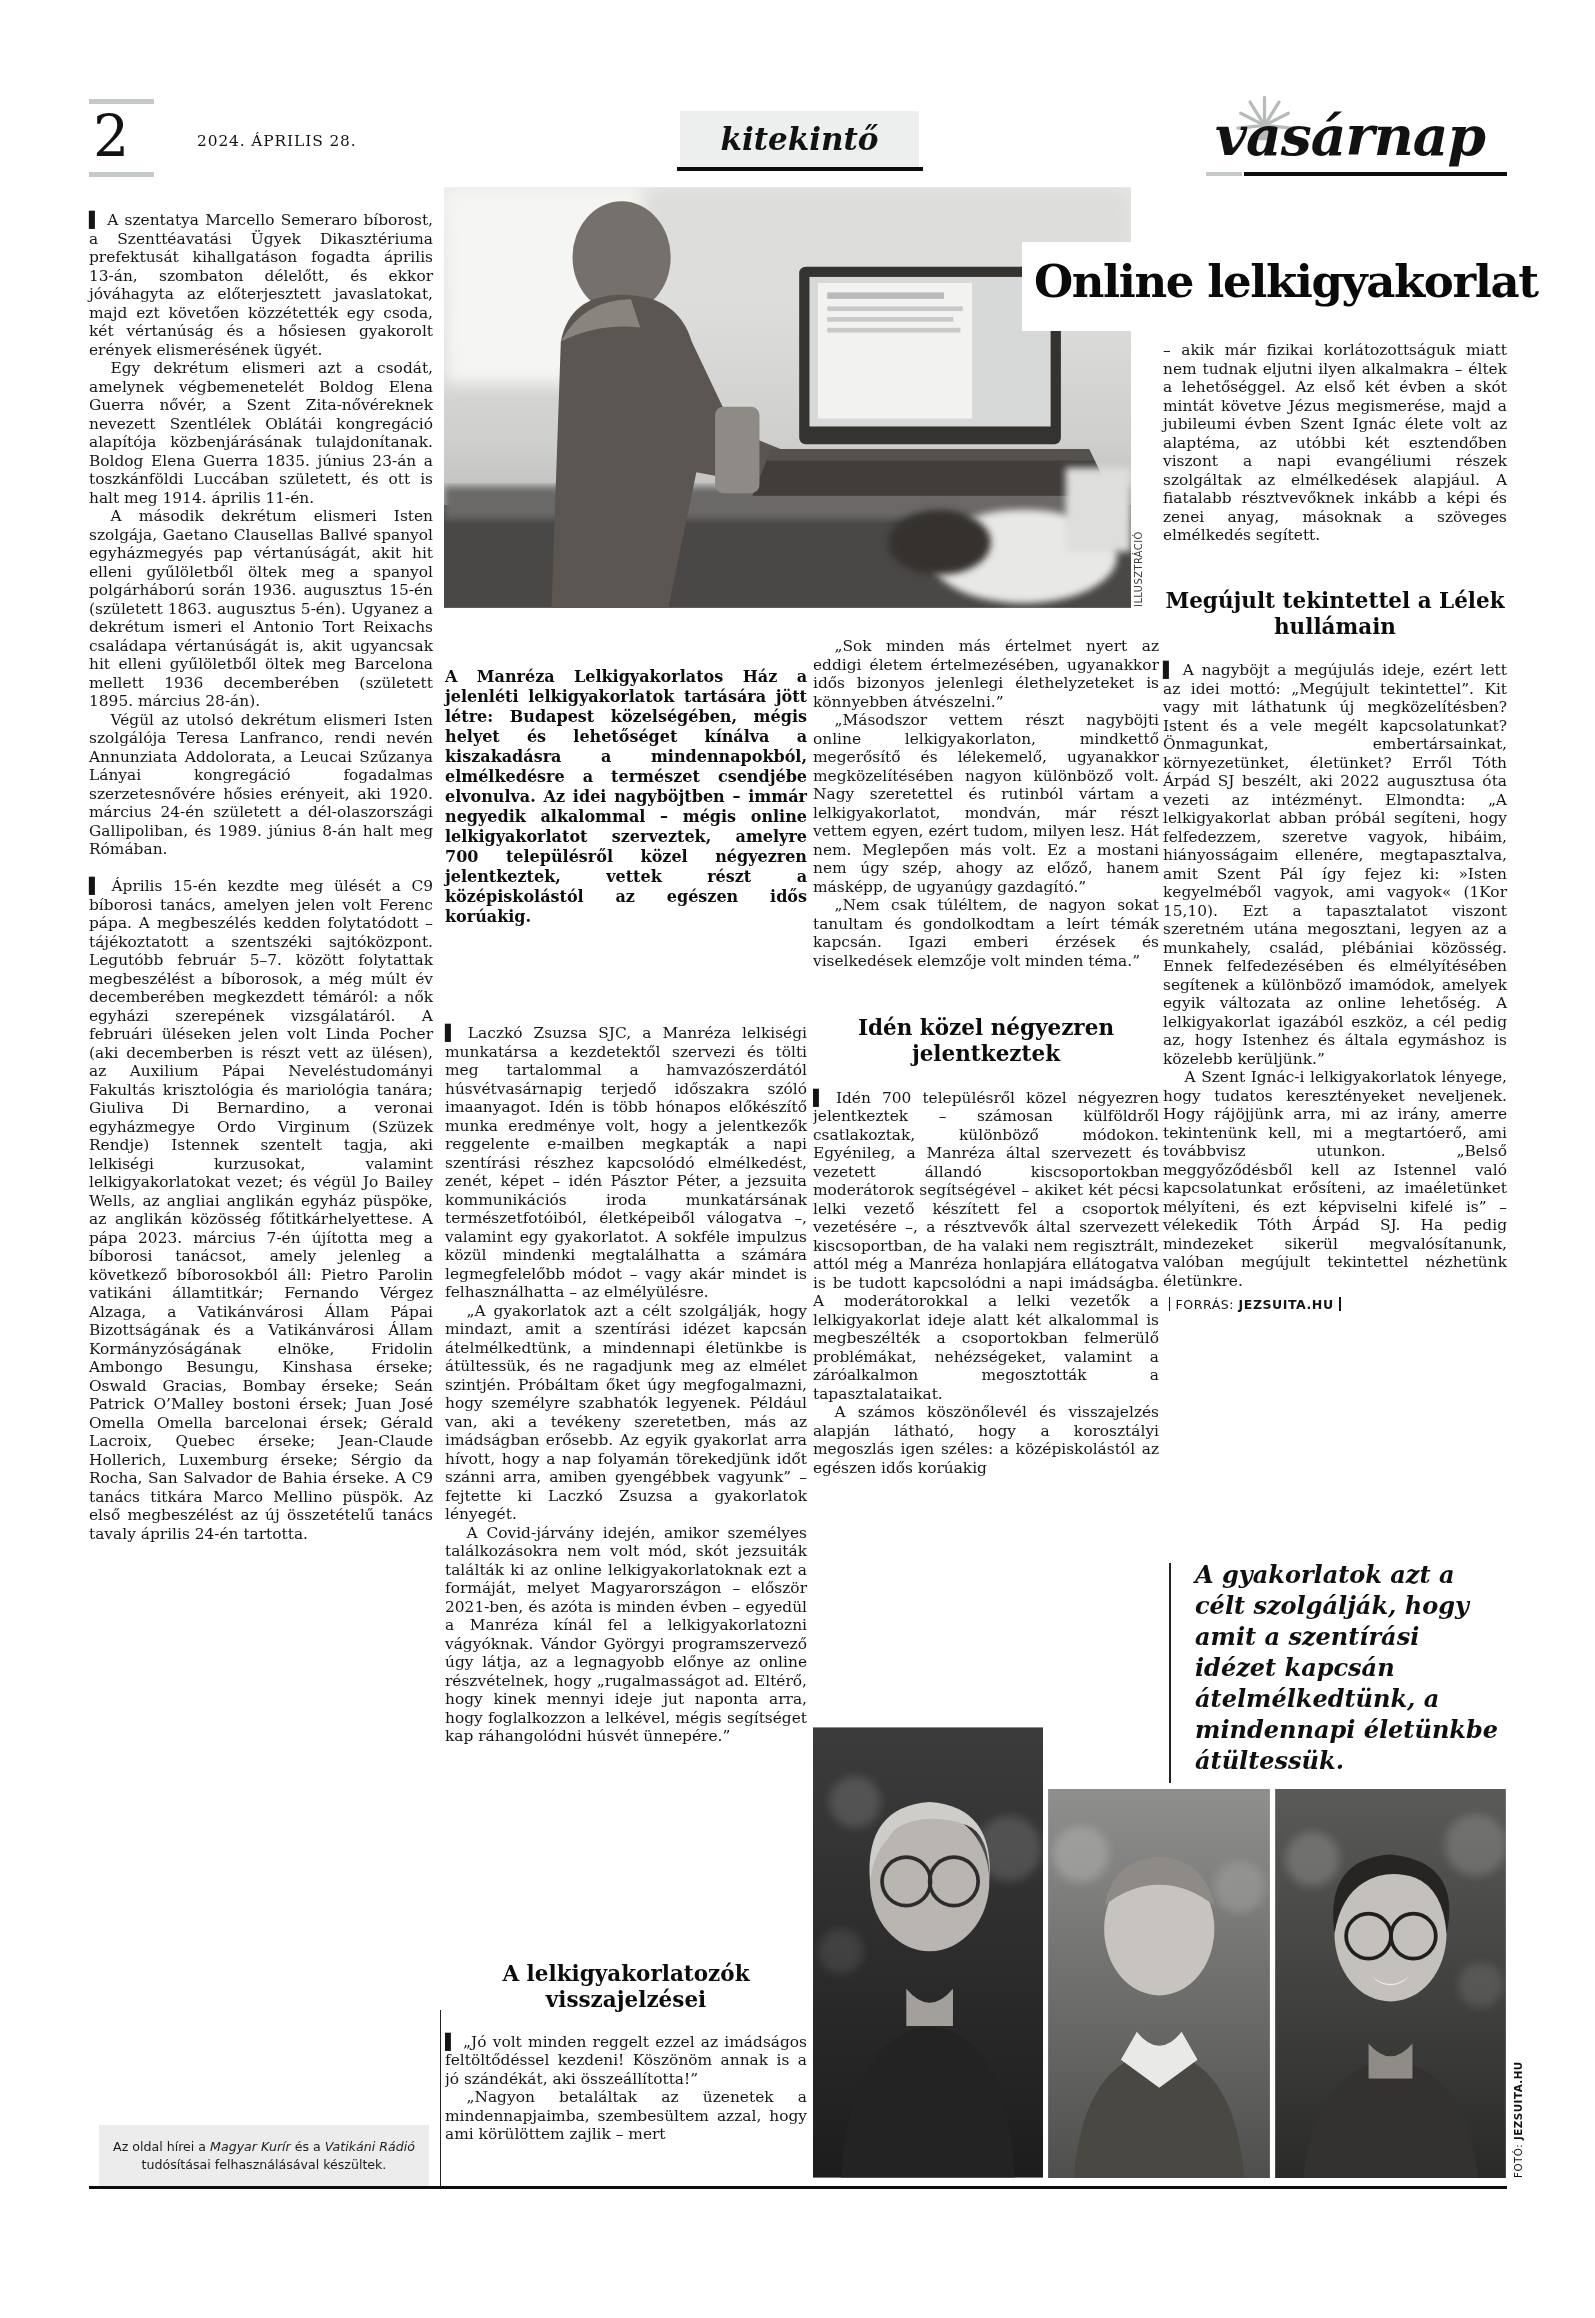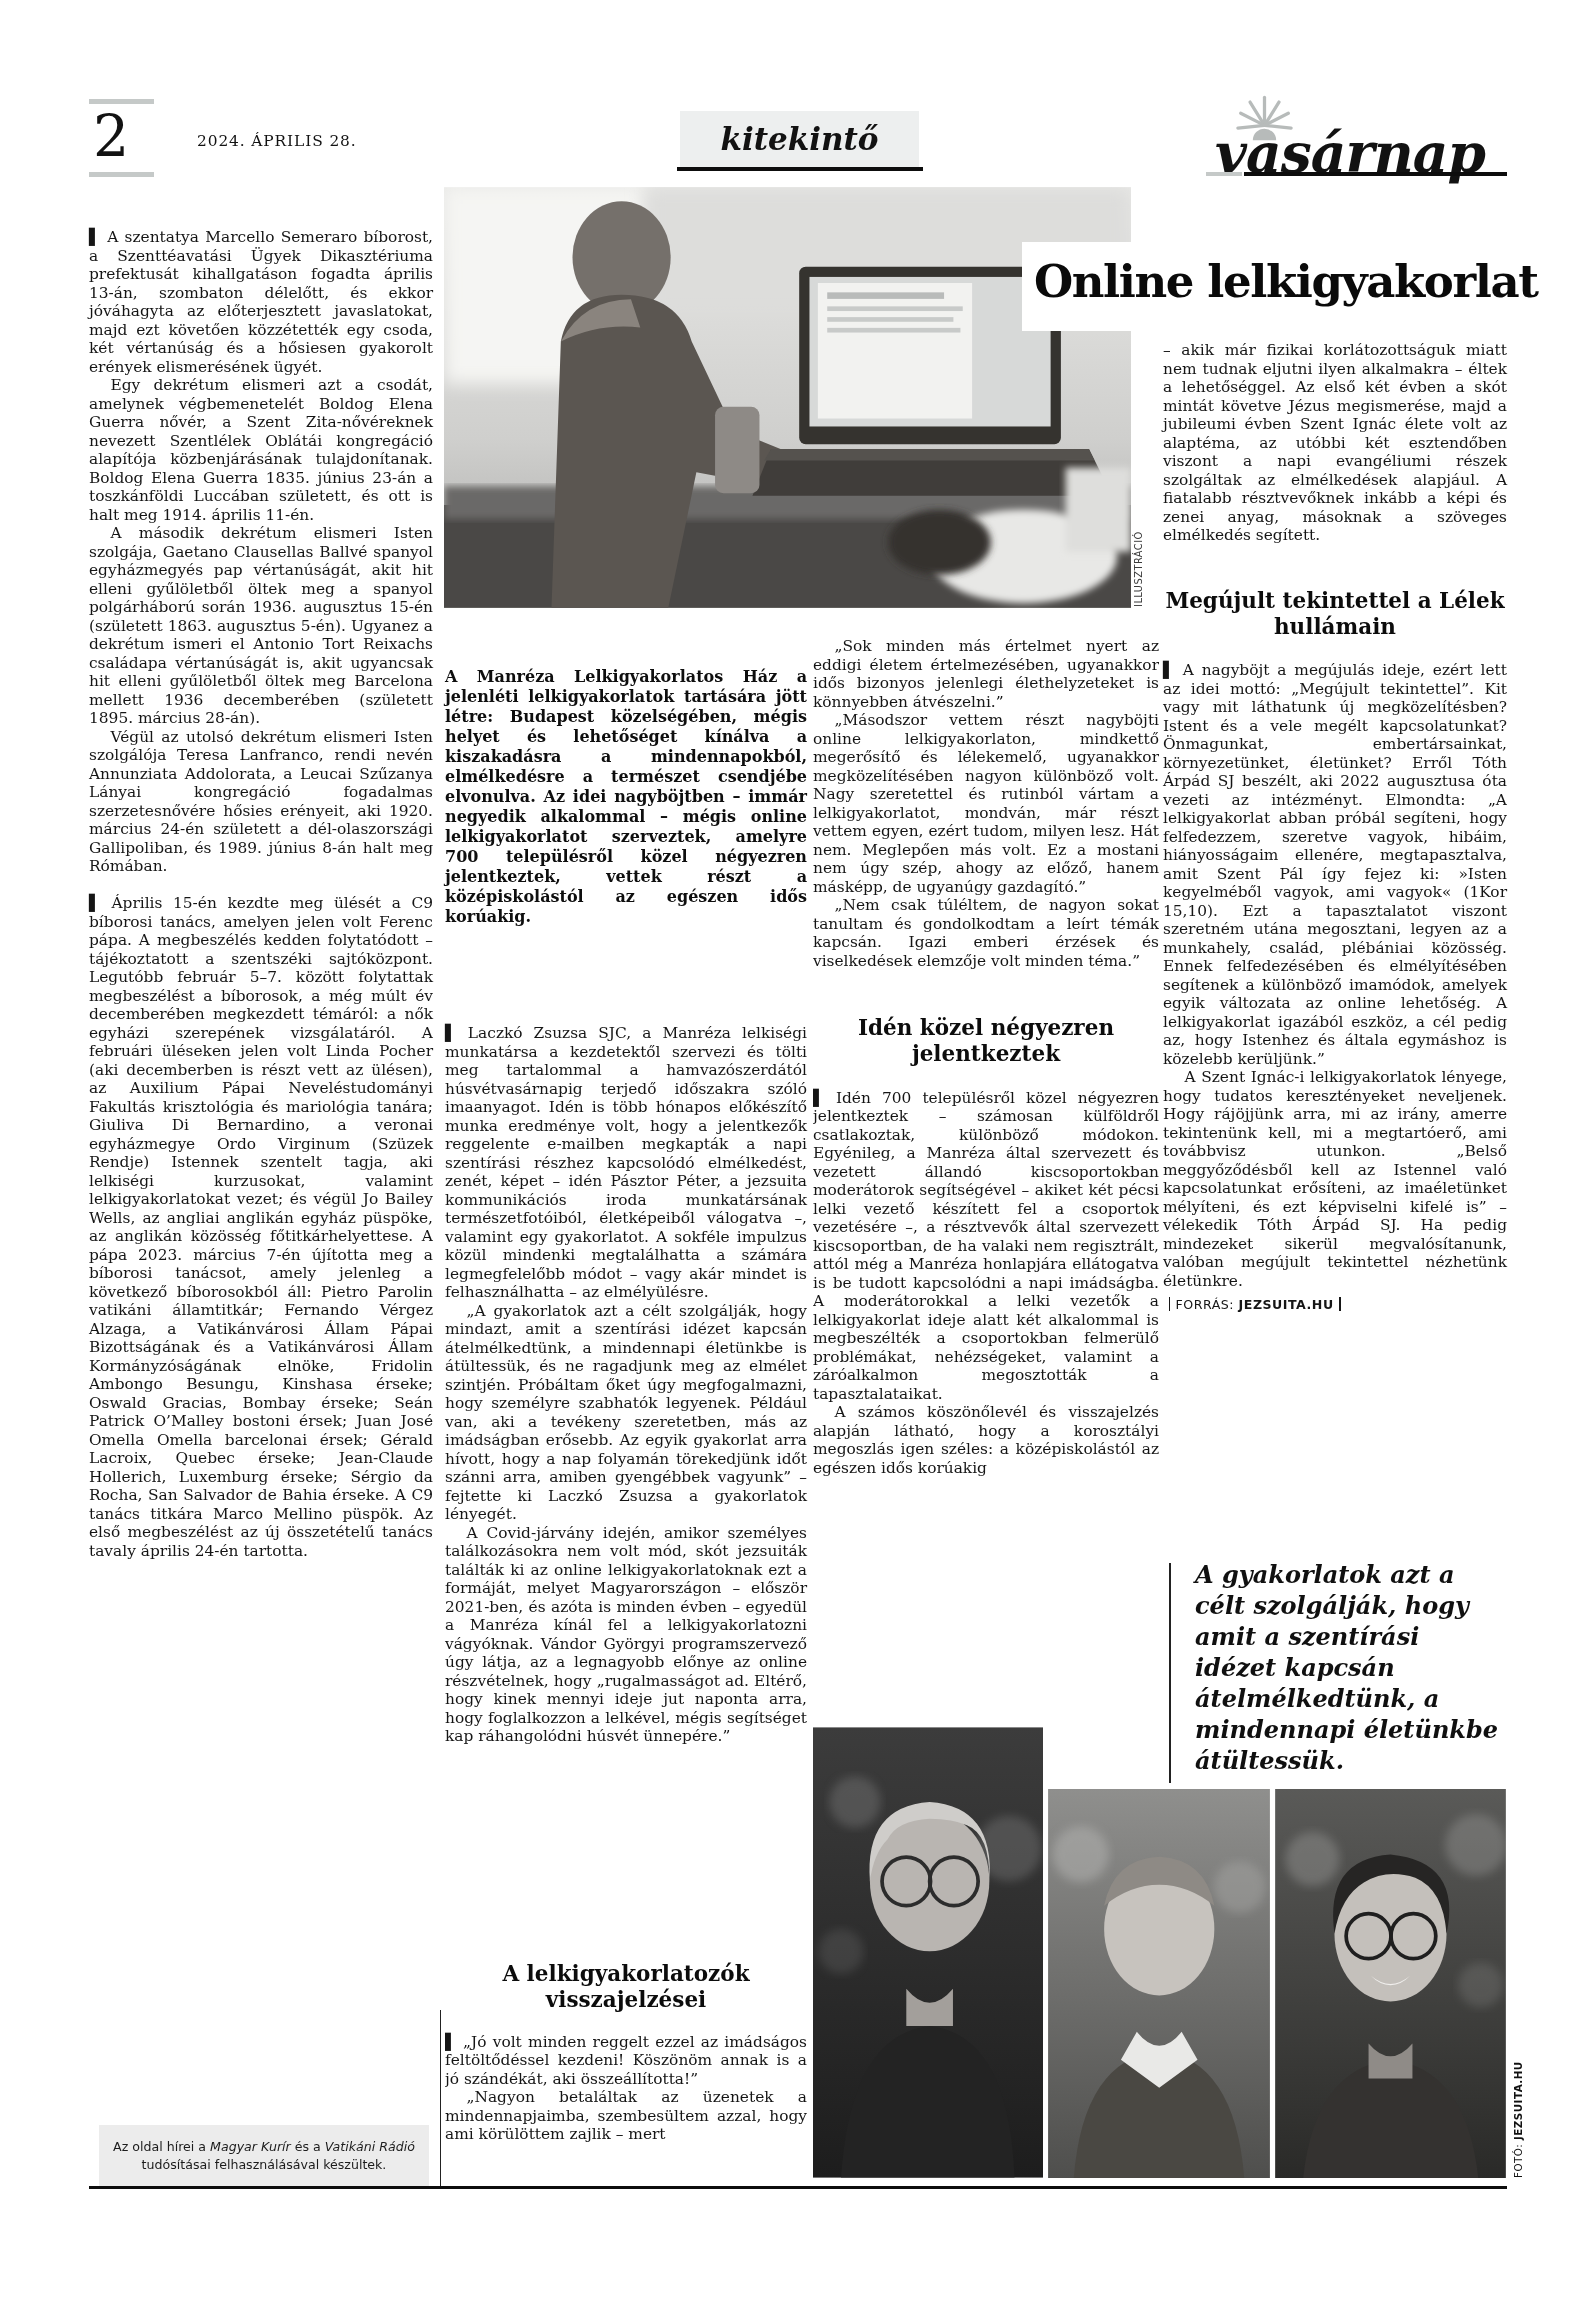--- a/index.html
+++ b/index.html
@@ -58,21 +58,21 @@
       <line x1="65" y1="78" x2="34" y2="28"></line>
       <line x1="65" y1="78" x2="96" y2="28"></line>
       <line x1="65" y1="78" x2="14" y2="52"></line>
       <line x1="65" y1="78" x2="116" y2="52"></line>
       <line x1="65" y1="78" x2="8" y2="84"></line>
       <line x1="65" y1="78" x2="122" y2="84"></line>
     </g>
     <path d="M40 110 a25 25 0 0 1 50 0 z" fill="#b7bbba"></path>
   </svg>
 </div>
-<div class="abs masthead" style="left:1215px;top:125px;">vasárnap</div>
+<div class="abs masthead" style="left:1215px;top:108px;">vasárnap</div>
 <div class="abs masthead-underline-gray" style="left:1206px;top:172px;width:36px;"></div>
 <div class="abs masthead-underline-black" style="left:1244px;top:172px;width:263px;"></div>
 
 <div class="abs" style="left:444px;top:187px;width:687px;height:421px;">
   <svg width="687" height="421" viewBox="0 0 1470 900">
     <defs>
       <linearGradient id="bg1" x1="0" y1="0" x2="0" y2="1">
         <stop offset="0" stop-color="#e9e9e7"></stop>
           <stop offset="0.6" stop-color="#cfcfcd"></stop>
           <stop offset="1" stop-color="#a8a8a6"></stop>
@@ -112,21 +112,21 @@
     <rect x="1330" y="600" width="140" height="180" fill="#dededc" filter="url(#blur2)"></rect>
   </svg>
 </div>
 <div class="abs vert-label" style="left:1133px;top:509px;height:98px;">ILLUSZTRÁCIÓ</div>
 
 <div class="abs headline-box" style="left:1022px;top:242px;width:486px;height:89px;">
   <div class="headline" style="padding:16px 0 0 12px;">Online lelkigyakorlat</div>
 </div>
 
 <div class="abs" style="left:89px;top:211px;width:344px;">
-  <div class="body-col" style="margin-top:17px;">
+  <div class="body-col" style="">
       <p class="para">▌ A szentatya Marcello Semeraro bíborost, a Szenttéavatási Ügyek Dikasztériuma prefektusát kihallgatáson fogadta április 13-án, szombaton délelőtt, és ekkor jóváhagyta az előterjesztett javaslatokat, majd ezt követően közzétették egy csoda, két vértanúság és a hősiesen gyakorolt erények elismerésének ügyét.</p>
       <p class="para indent">Egy dekrétum elismeri azt a csodát, amelynek végbemenetelét Boldog Elena Guerra nővér, a Szent Zita-nővéreknek nevezett Szentlélek Oblátái kongregáció alapítója közbenjárásának tulajdonítanak. Boldog Elena Guerra 1835. június 23-án a toszkánföldi Luccában született, és ott is halt meg 1914. április 11-én.</p>
       <p class="para indent">A második dekrétum elismeri Isten szolgája, Gaetano Clausellas Ballvé spanyol egyházmegyés pap vértanúságát, akit hit elleni gyűlöletből öltek meg a spanyol polgárháború során 1936. augusztus 15-én (született 1863. augusztus 5-én). Ugyanez a dekrétum ismeri el Antonio Tort Reixachs családapa vértanúságát is, akit ugyancsak hit elleni gyűlöletből öltek meg Barcelona mellett 1936 decemberében (született 1895. március 28-án).</p>
       <p class="para indent">Végül az utolsó dekrétum elismeri Isten szolgálója Teresa Lanfranco, rendi nevén Annunziata Addolorata, a Leucai Szűzanya Lányai kongregáció fogadalmas szerzetesnővére hősies erényeit, aki 1920. március 24-én született a dél-olaszországi Gallipoliban, és 1989. június 8-án halt meg Rómában.</p>
     </div>
   <div class="body-col" style="margin-top:18.7px;">
       <p class="para">▌ Április 15-én kezdte meg ülését a C9 bíborosi tanács, amelyen jelen volt Ferenc pápa. A megbeszélés kedden folytatódott – tájékoztatott a szentszéki sajtóközpont. Legutóbb február 5–7. között folytattak megbeszélést a bíborosok, a még múlt év decemberében megkezdett témáról: a nők egyházi szerepének vizsgálatáról. A februári üléseken jelen volt Linda Pocher (aki decemberben is részt vett az ülésen), az Auxilium Pápai Neveléstudományi Fakultás krisztológia és mariológia tanára; Giuliva Di Bernardino, a veronai egyházmegye Ordo Virginum (Szüzek Rendje) Istennek szentelt tagja, aki lelkiségi kurzusokat, valamint lelkigyakorlatokat vezet; és végül Jo Bailey Wells, az angliai anglikán egyház püspöke, az anglikán közösség főtitkárhelyettese. A pápa 2023. március 7-én újította meg a bíborosi tanácsot, amely jelenleg a következő bíborosokból áll: Pietro Parolin vatikáni államtitkár; Fernando Vérgez Alzaga, a Vatikánvárosi Állam Pápai Bizottságának és a Vatikánvárosi Állam Kormányzóságának elnöke, Fridolin Ambongo Besungu, Kinshasa érseke; Oswald Gracias, Bombay érseke; Seán Patrick O’Malley bostoni érsek; Juan José Omella Omella barcelonai érsek; Gérald Lacroix, Quebec érseke; Jean-Claude Hollerich, Luxemburg érseke; Sérgio da Rocha, San Salvador de Bahia érseke. A C9 tanács titkára Marco Mellino püspök. Az első megbeszélést az új összetételű tanács tavaly április 24-én tartotta.</p>
     </div>
 </div>
 

